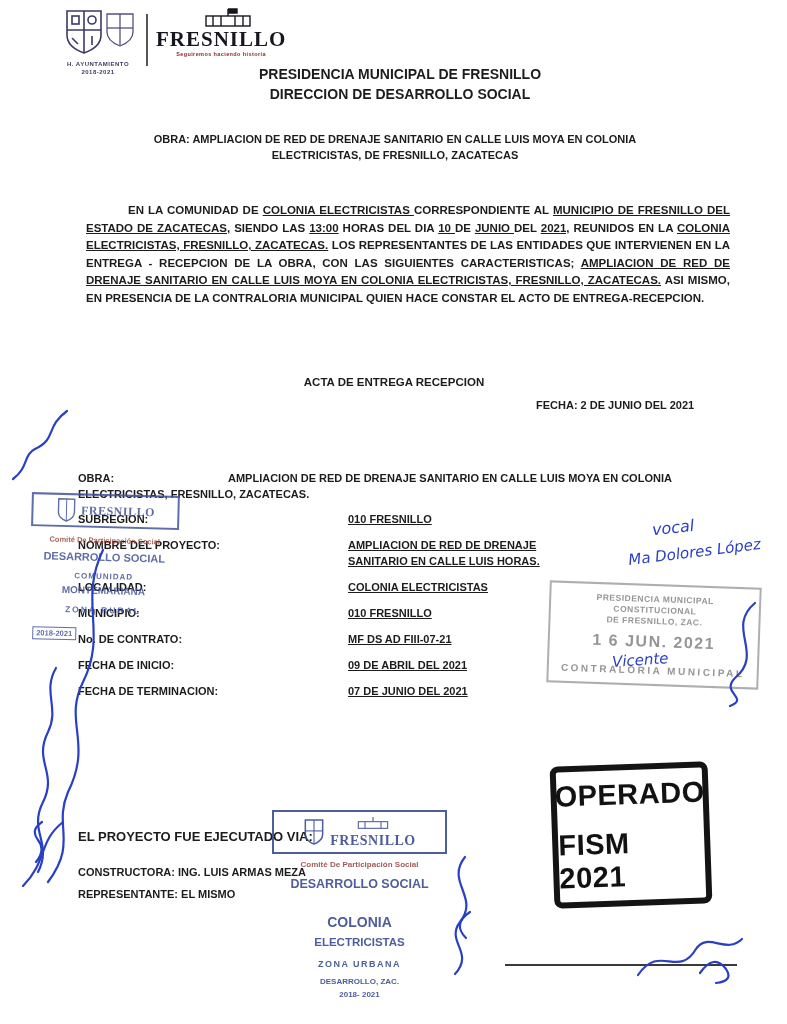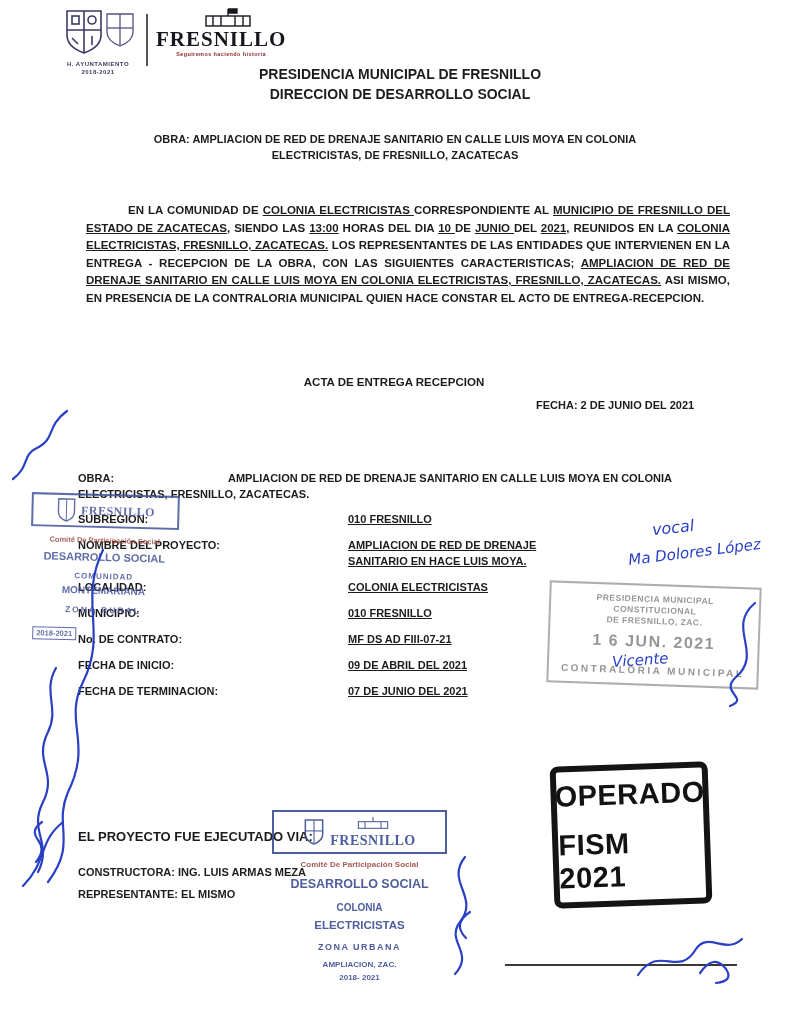--- a/index.html
+++ b/index.html
@@ -128,21 +128,21 @@
 
   <p class="abs body-par"><span>EN LA COMUNIDAD DE </span><span class="u">COLONIA ELECTRICISTAS </span><span>CORRESPONDIENTE AL </span><span class="u">MUNICIPIO DE FRESNILLO DEL ESTADO DE ZACATECAS</span><span>, SIENDO LAS </span><span class="u">13:00</span><span> HORAS DEL DIA </span><span class="u"> 10 </span><span> DE </span><span class="u"> JUNIO </span><span> DEL </span><span class="u">2021,</span><span> REUNIDOS EN LA </span><span class="u">COLONIA ELECTRICISTAS, FRESNILLO, ZACATECAS.</span><span> LOS REPRESENTANTES DE LAS ENTIDADES QUE INTERVIENEN EN LA ENTREGA - RECEPCION DE LA OBRA, CON LAS SIGUIENTES CARACTERISTICAS; </span><span class="u">AMPLIACION DE RED DE DRENAJE SANITARIO EN CALLE LUIS MOYA EN COLONIA ELECTRICISTAS, FRESNILLO, ZACATECAS.</span><span> ASI MISMO, EN PRESENCIA DE LA CONTRALORIA MUNICIPAL QUIEN HACE CONSTAR EL ACTO DE ENTREGA-RECEPCION.</span></p>
 
   <div class="abs acta-title">ACTA DE ENTREGA RECEPCION</div>
   <div class="abs fecha-line">FECHA: 2 DE JUNIO DEL 2021</div>
 
   <div class="abs fields">
     <p class="obra-row"><span class="lbl-obra">OBRA:</span><span>AMPLIACION DE RED DE DRENAJE SANITARIO EN CALLE LUIS MOYA EN COLONIA ELECTRICISTAS, FRESNILLO, ZACATECAS.</span></p>
 
     <div class="frow"><span class="flbl">SUBREGION:</span><span class="fval">010 FRESNILLO</span></div>
-    <div class="frow"><span class="flbl">NOMBRE DEL PROYECTO:</span><span class="fval narrow">AMPLIACION DE RED DE DRENAJE SANITARIO EN HACE LUIS MOYA.</span></div>
+    <div class="frow"><span class="flbl">NOMBRE DEL PROYECTO:</span><span class="fval narrow">AMPLIACION DE RED DE DRENAJE SANITARIO EN CALLE LUIS HORAS.</span></div>
     <div class="frow"><span class="flbl">LOCALIDAD:</span><span class="fval">COLONIA ELECTRICISTAS</span></div>
     <div class="frow"><span class="flbl">MUNICIPIO:</span><span class="fval">010 FRESNILLO</span></div>
     <div class="frow"><span class="flbl">No. DE CONTRATO:</span><span class="fval">MF DS AD FIII-07-21</span></div>
     <div class="frow"><span class="flbl">FECHA DE INICIO:</span><span class="fval">09 DE ABRIL DEL 2021</span></div>
     <div class="frow"><span class="flbl">FECHA DE TERMINACION:</span><span class="fval">07 DE JUNIO DEL 2021</span></div>
   </div>
 
   <div class="abs exec-via">EL PROYECTO FUE EJECUTADO VIA:</div>
   <div class="abs constructora">CONSTRUCTORA: ING. LUIS ARMAS MEZA</div>
   <div class="abs representante">REPRESENTANTE: EL MISMO</div>
@@ -179,24 +179,24 @@
             <rect x="6" y="7" width="44" height="10"></rect>
             <line x1="16" y1="7" x2="16" y2="17"></line>
             <line x1="40" y1="7" x2="40" y2="17"></line>
           </g>
         </svg>
         <div class="stamp-brand" style="font-size:14px;">FRESNILLO</div>
       </div>
     </div>
     <div class="stamp-comite" style="font-size:8px; margin-top:6px;">Comité De Participación Social</div>
     <div style="font-size:12.5px; margin-top:8px;">DESARROLLO SOCIAL</div>
-    <div style="font-size:10px; margin-top:11px;">COLONIA</div>
+    <div style="font-size:14px; margin-top:23px;">COLONIA</div>
     <div style="font-size:11.5px; margin-top:6px;">ELECTRICISTAS</div>
     <div style="font-size:9px; letter-spacing:1.5px; margin-top:11px;">ZONA URBANA</div>
-    <div style="font-size:8px; margin-top:8px;">AMPLIACION, ZAC.</div>
+    <div style="font-size:8px; margin-top:8px;">DESARROLLO, ZAC.</div>
     <div style="font-size:8px; margin-top:4px;">2018- 2021</div>
   </div>
 
   <div class="abs stamp-date">
     <div class="sd-l1">PRESIDENCIA MUNICIPAL CONSTITUCIONAL</div>
     <div class="sd-l1">DE FRESNILLO, ZAC.</div>
     <div class="sd-date">1 6 JUN. 2021</div>
     <div class="sd-l3">CONTRALORIA MUNICIPAL</div>
   </div>
 

